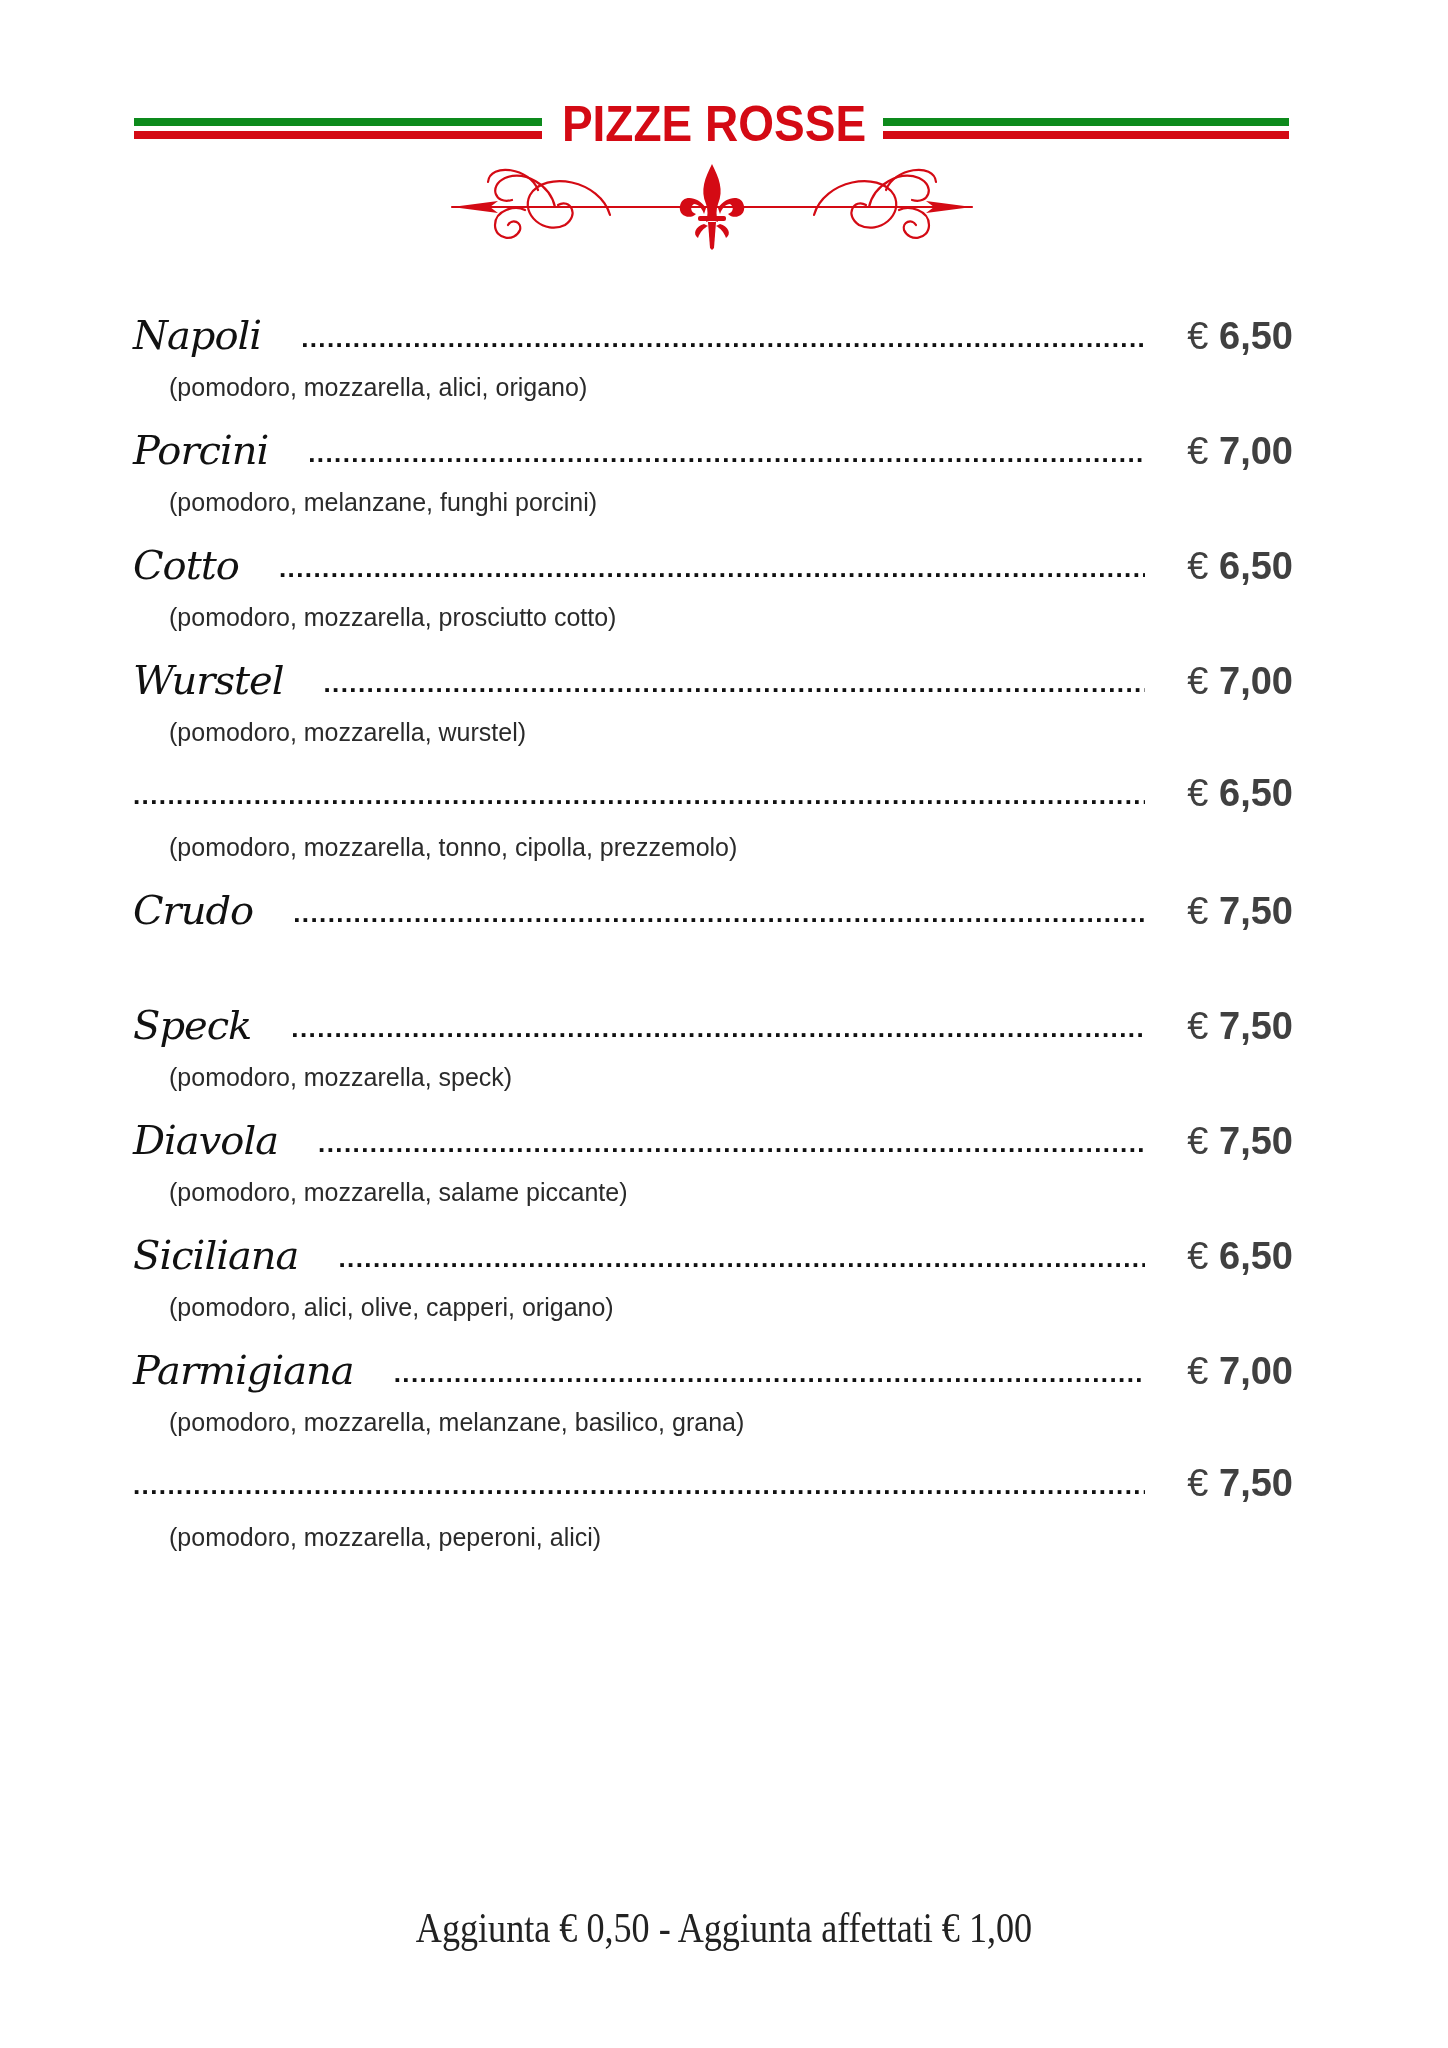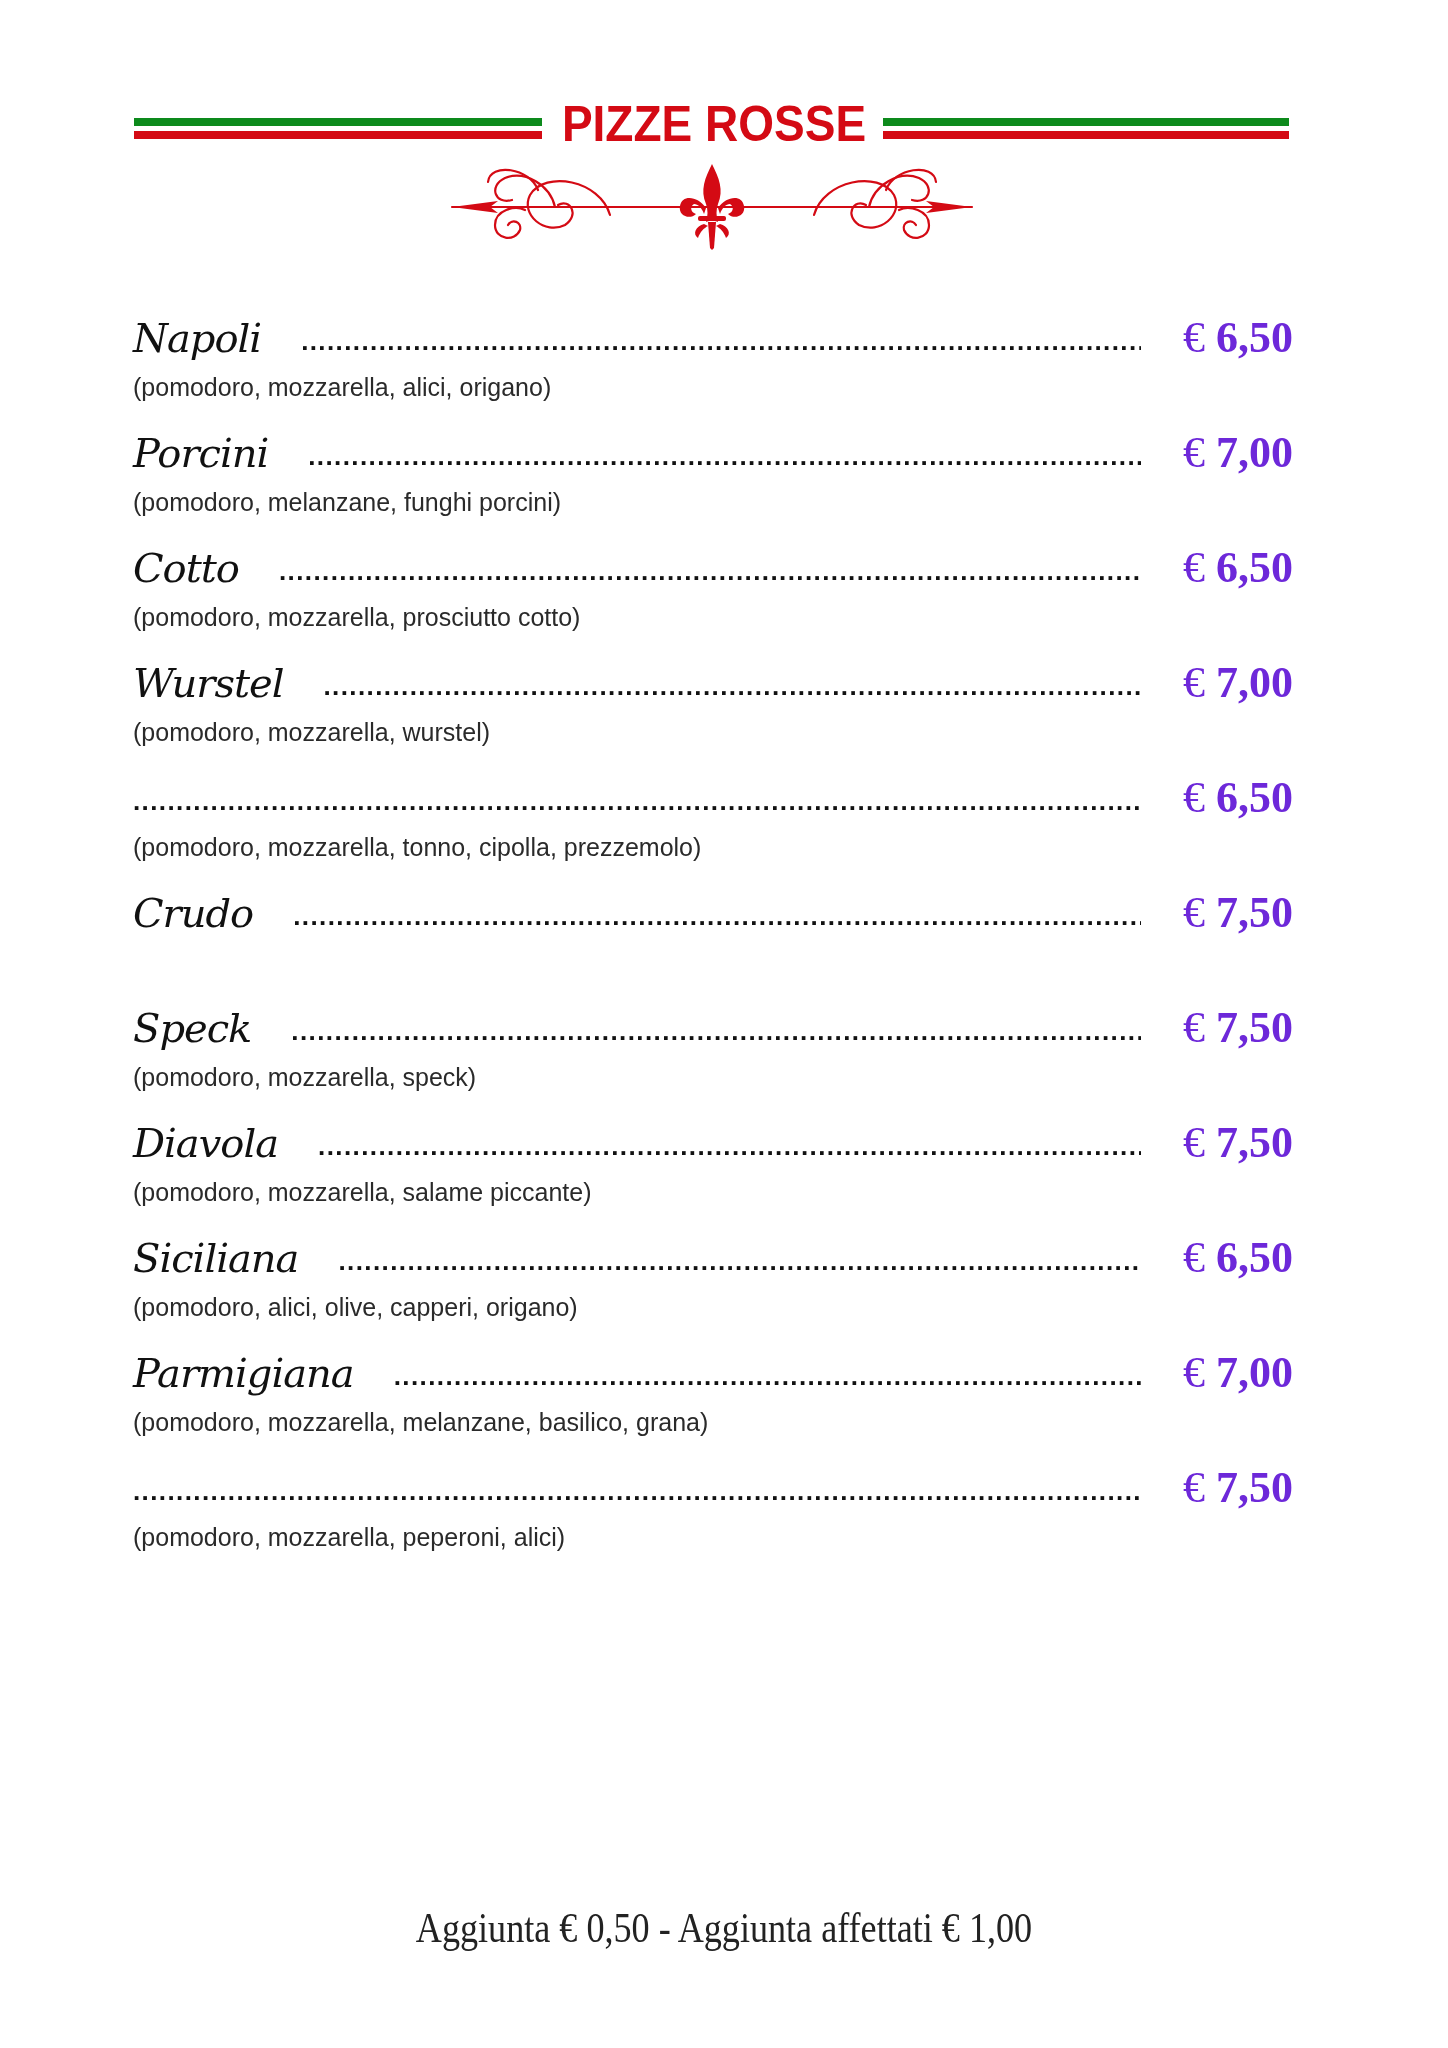--- a/index.html
+++ b/index.html
@@ -8,23 +8,23 @@
   .bar.green { background: #0d8a1c; }
   .bar.red { background: #d40a14; }
   .title { position: absolute; left: 548px; top: 96px; width: 332px; text-align: center; font-family: "Liberation Sans", sans-serif; font-weight: bold; font-size: 50px; color: #d40a14; letter-spacing: 0px; line-height: 56px; transform: scaleX(0.92); transform-origin: center; }
   .ornament { position: absolute; left: 450px; top: 160px; width: 524px; height: 90px; }
   .items { position: absolute; left: 133px; top: 312px; width: 1160px; }
   .item { position: relative; height: 115px; }
   .row { display: flex; align-items: baseline; height: 56px; gap: 36px; }
   .name { font-family: "DejaVu Serif", serif; font-style: italic; font-size: 40px; white-space: nowrap; color: #111; letter-spacing: -1px; padding-right: 4px; }
   .dots { flex: 1; overflow: hidden; white-space: nowrap; font-family: "Liberation Sans", sans-serif; font-weight: bold; font-size: 26px; letter-spacing: 1.4px; color: #111; position: relative; top: -2px; }
   .dots::before { content: "........................................................................................................................................................................................................................................................"; }
-  .price { font-family: Liberation Serif, serif; font-weight: bold; font-size: 44px; white-space: nowrap; padding-left: 6px; color: #6d28d9; }
+  .price { font-family: Liberation Sans, sans-serif; font-weight: bold; font-size: 38px; white-space: nowrap; padding-left: 6px; color: #404040; }
   .price .euro { font-weight: normal; }
-  .desc { font-family: "Liberation Sans", sans-serif; font-size: 25px; color: #2a2a2a; margin-top: 4px; line-height: 30px; }
+  .desc { font-family: "Liberation Sans", sans-serif; font-size: 25px; color: #2a2a2a; margin-top: 4px; line-height: 30px; margin-left: 36px; }
   .footer { position: absolute; left: 0; top: 1904px; width: 1448px; text-align: center; font-family: "Liberation Serif", serif; font-size: 42px; color: #222; transform: scaleX(0.86); transform-origin: center; }
 </style>
 </head>
 <body>
 
 <div class="bar green" style="left:134px; top:118px; width:408px;"></div>
 <div class="bar red" style="left:134px; top:131px; width:408px;"></div>
 <div class="bar green" style="left:883px; top:118px; width:406px;"></div>
 <div class="bar red" style="left:883px; top:131px; width:406px;"></div>
 

